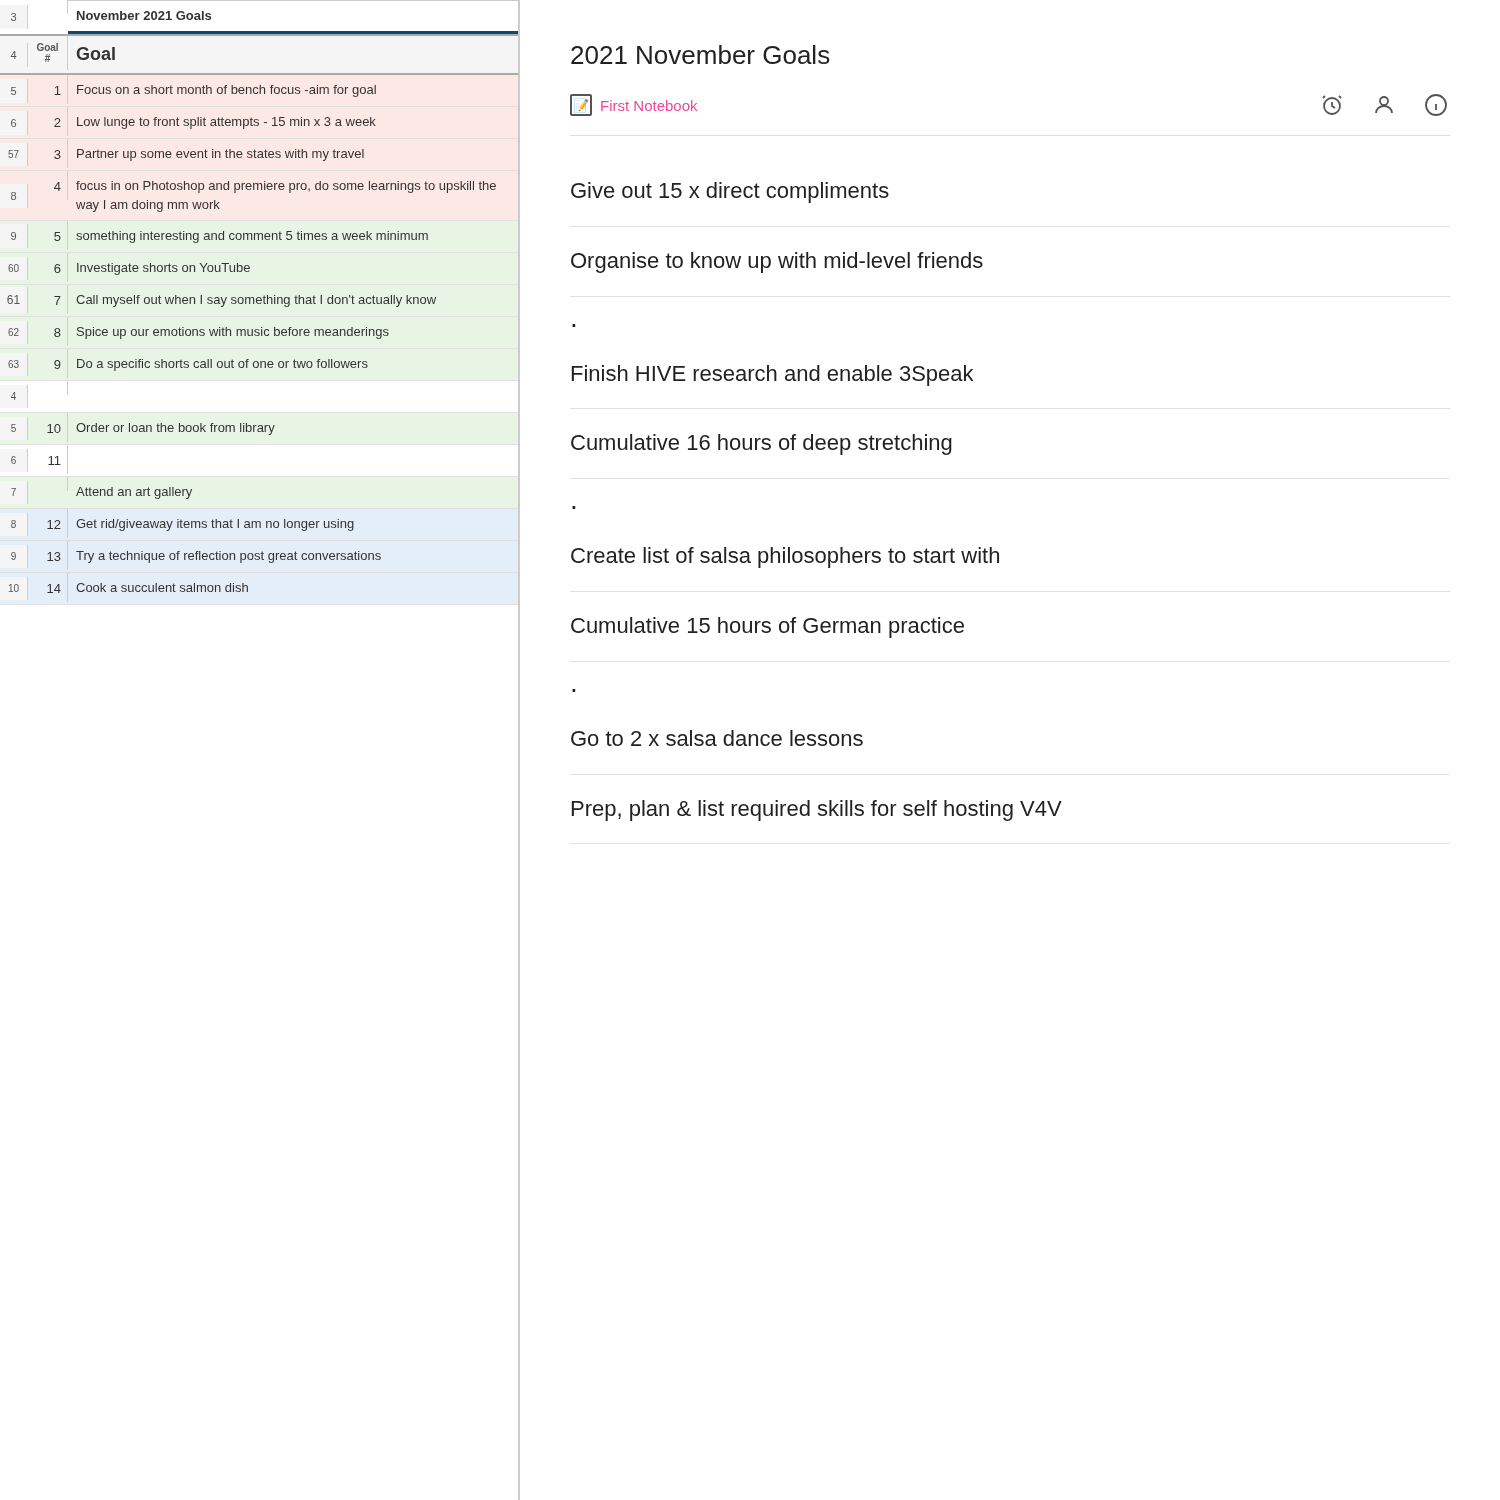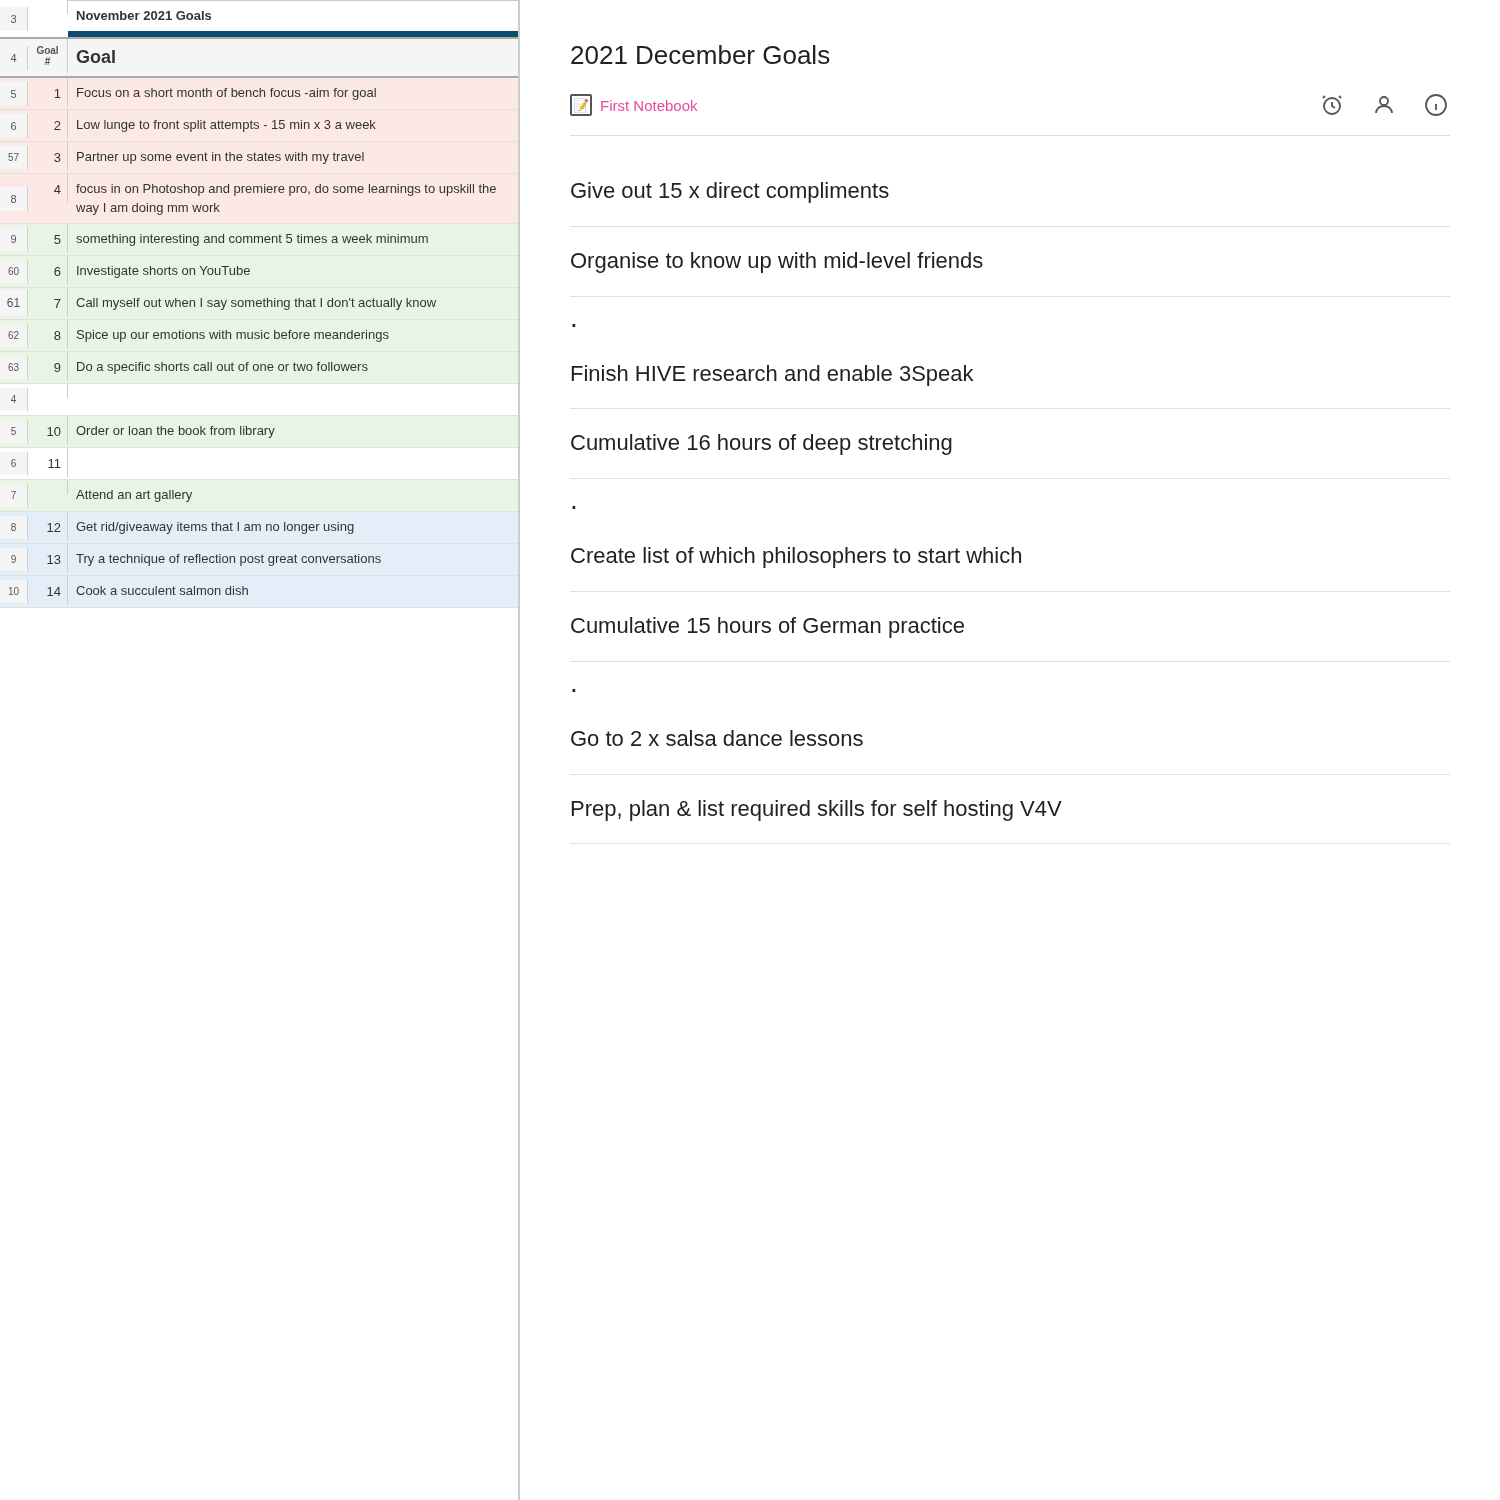--- a/index.html
+++ b/index.html
@@ -17,21 +17,21 @@
       width: 520px;
       border-right: 2px solid #ccc;
       background: #fff;
       display: flex;
       flex-direction: column;
       flex-shrink: 0;
     }
 
     .sheet-header {
       background: #fff;
-      border-bottom: 6px solid #0c4a6e;
+      border-bottom: 3px solid #0c4a6e;
       padding: 10px 12px;
       font-size: 18px;
       font-weight: bold;
       color: #000;
       border-top: 1px solid #ccc;
     }
 
     .sheet-row {
       display: flex;
       border-bottom: 1px solid #e0e0e0;
@@ -261,21 +261,21 @@
   </div>
 
   <div class="sheet-row row-blue">
     <div class="row-num" style="font-size:10px;">10</div>
     <div class="goal-num-cell">14</div>
     <div class="goal-text-cell">Cook a succulent salmon dish</div>
   </div>
 </div>
 
 <div id="notes-panel">
-  <h1 class="notes-title">2021 December Goals</h1>
+  <h1 class="notes-title">2021 November Goals</h1>
 
   <div class="notes-toolbar">
     <div class="notebook-label">
 
       <span style="display:inline-flex; align-items:center; justify-content:center; width:22px; height:22px; border:2px solid #555; border-radius:2px; font-size:13px; color:#555;">📝</span>
       <span style="font-size:15px; color:#ec4899;">First Notebook</span>
     </div>
     <div class="toolbar-icons">
 
       <span class="toolbar-icon" title="Reminders">
@@ -307,21 +307,21 @@
     <div class="note-item">Give out 15 x direct compliments</div>
     <hr class="note-divider">
     <div class="note-item">Organise to know up with mid-level friends</div>
     <hr class="note-divider">
     <div class="note-dot">.</div>
     <div class="note-item">Finish HIVE research and enable 3Speak</div>
     <hr class="note-divider">
     <div class="note-item">Cumulative 16 hours of deep stretching</div>
     <hr class="note-divider">
     <div class="note-dot">.</div>
-    <div class="note-item">Create list of which philosophers to start which</div>
+    <div class="note-item">Create list of salsa philosophers to start with</div>
     <hr class="note-divider">
     <div class="note-item">Cumulative 15 hours of German practice</div>
     <hr class="note-divider">
     <div class="note-dot">.</div>
     <div class="note-item">Go to 2 x salsa dance lessons</div>
     <hr class="note-divider">
     <div class="note-item">Prep, plan &amp; list required skills for self hosting V4V</div>
     <hr class="note-divider">
   </div>
 </div>

